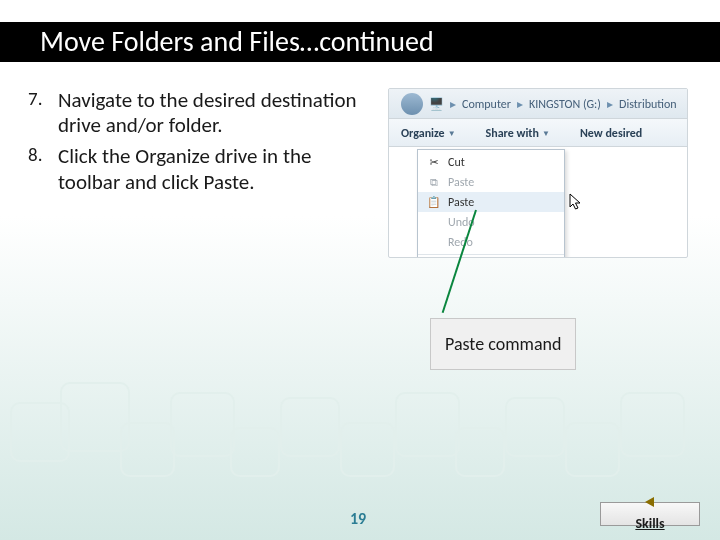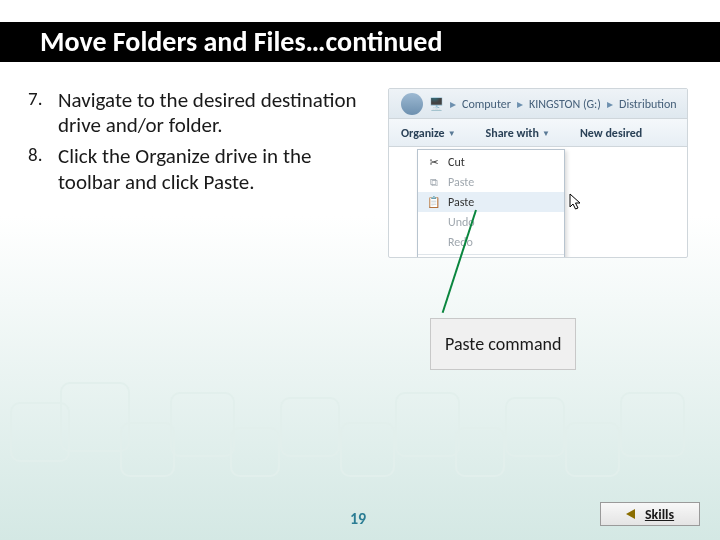--- a/index.html
+++ b/index.html
@@ -12,21 +12,21 @@
   }
   .title-bar {
     position: absolute;
     left: 0; top: 22px;
     width: 720px; height: 40px;
     background: #000000;
   }
   .title-text {
     color: #ffffff;
     font-size: 28px;
-    font-weight: 700;
+    font-weight: 400;
     padding-left: 40px;
     line-height: 40px;
   }
   .content {
     position: absolute;
     left: 28px; top: 88px;
     width: 340px;
     font-size: 21px;
     color: #1a1a1a;
   }
@@ -149,20 +149,21 @@
     right: 20px; bottom: 14px;
     width: 100px; height: 24px;
     background: linear-gradient(#f8f8f8,#e4e4e4);
     border: 1px solid #9a9a9a;
     display: flex; align-items: center; justify-content: center;
     gap: 8px;
     font-size: 14px; font-weight: 700;
     color: #1a1a1a;
     text-decoration: underline;
     cursor: pointer;
+    flex-direction: column;
   }
   .skills-btn .arrow {
     width: 0; height: 0;
     border-top: 5px solid transparent;
     border-bottom: 5px solid transparent;
     border-right: 9px solid #8a6d00;
     margin-right: 2px;
   }
 </style>
 </head>

